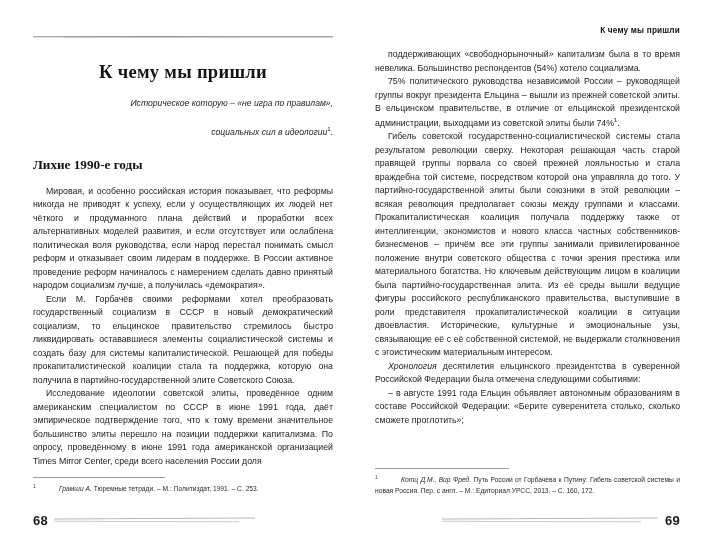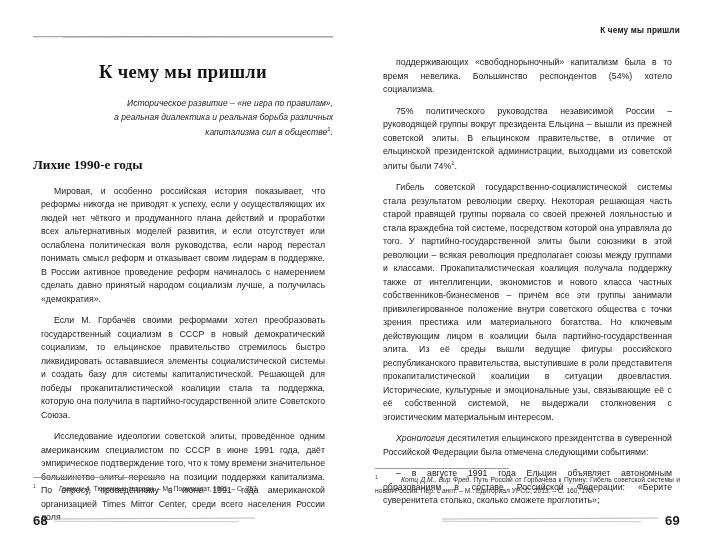--- a/index.html
+++ b/index.html
@@ -100,21 +100,21 @@
   }
 
   
   .body-block { margin-top: 12px; }
   .page-right .body-block { margin-top: 0; }
   p.para {
     font-size: 8.75px;
     line-height: 1.545;
     text-align: justify;
     text-indent: 13px;
-    margin: 8px;
+    margin: 0;
     color: #1b1b1b;
     hyphens: manual;
   }
   p.para sup {
     font-size: 5.8px;
     vertical-align: super;
   }
   p.para i { font-style: italic; }
 
   
@@ -205,23 +205,23 @@
 
   <div class="page page-left">
 
     <div class="head-zone">
       <div class="top-rule"></div>
     </div>
 
     <h1 class="chapter-title">К чему мы пришли</h1>
 
     <div class="epigraph">
-      <span>Историческое развитие – «не игра по правилам»,</span><br>
-      <span>а реальная диалектика и реальная борьба различных</span><br>
-      <span>капитализма сил в обществе</span><sup>1</sup><span>.</span>
+      <span>Историческое которую – «не игра по правилам»,</span><br>
+      <br>
+      <span>социальных сил в идеологии</span><sup>1</sup><span>.</span>
     </div>
 
     <h2 class="section-title">Лихие 1990-е годы</h2>
 
     <div class="body-block">
       <p class="para">Мировая, и особенно российская история показывает, что реформы никогда не приводят к успеху, если у осуществляющих их людей нет чёткого и продуманного плана действий и проработки всех альтернативных моделей развития, и если отсутствует или ослаблена политическая воля руководства, если народ перестал понимать смысл реформ и отказывает своим лидерам в поддержке. В России активное проведение реформ начиналось с намерением сделать давно принятый народом социализм лучше, а получилась «демократия».</p>
       <p class="para">Если М. Горбачёв своими реформами хотел преобразовать государственный социализм в СССР в новый демократический социализм, то ельцинское правительство стремилось быстро ликвидировать остававшиеся элементы социалистической системы и создать базу для системы капиталистической. Решающей для победы прокапиталистической коалиции стала та поддержка, которую она получила в партийно-государственной элите Советского Союза.</p>
       <p class="para">Исследование идеологии советской элиты, проведённое одним американским специалистом по СССР в июне 1991 года, даёт эмпирическое подтверждение того, что к тому времени значительное большинство элиты перешло на позиции поддержки капитализма. По опросу, проведённому в июне 1991 года американской организацией Times Mirror Center, среди всего населения России доля</p>
     </div>
 

